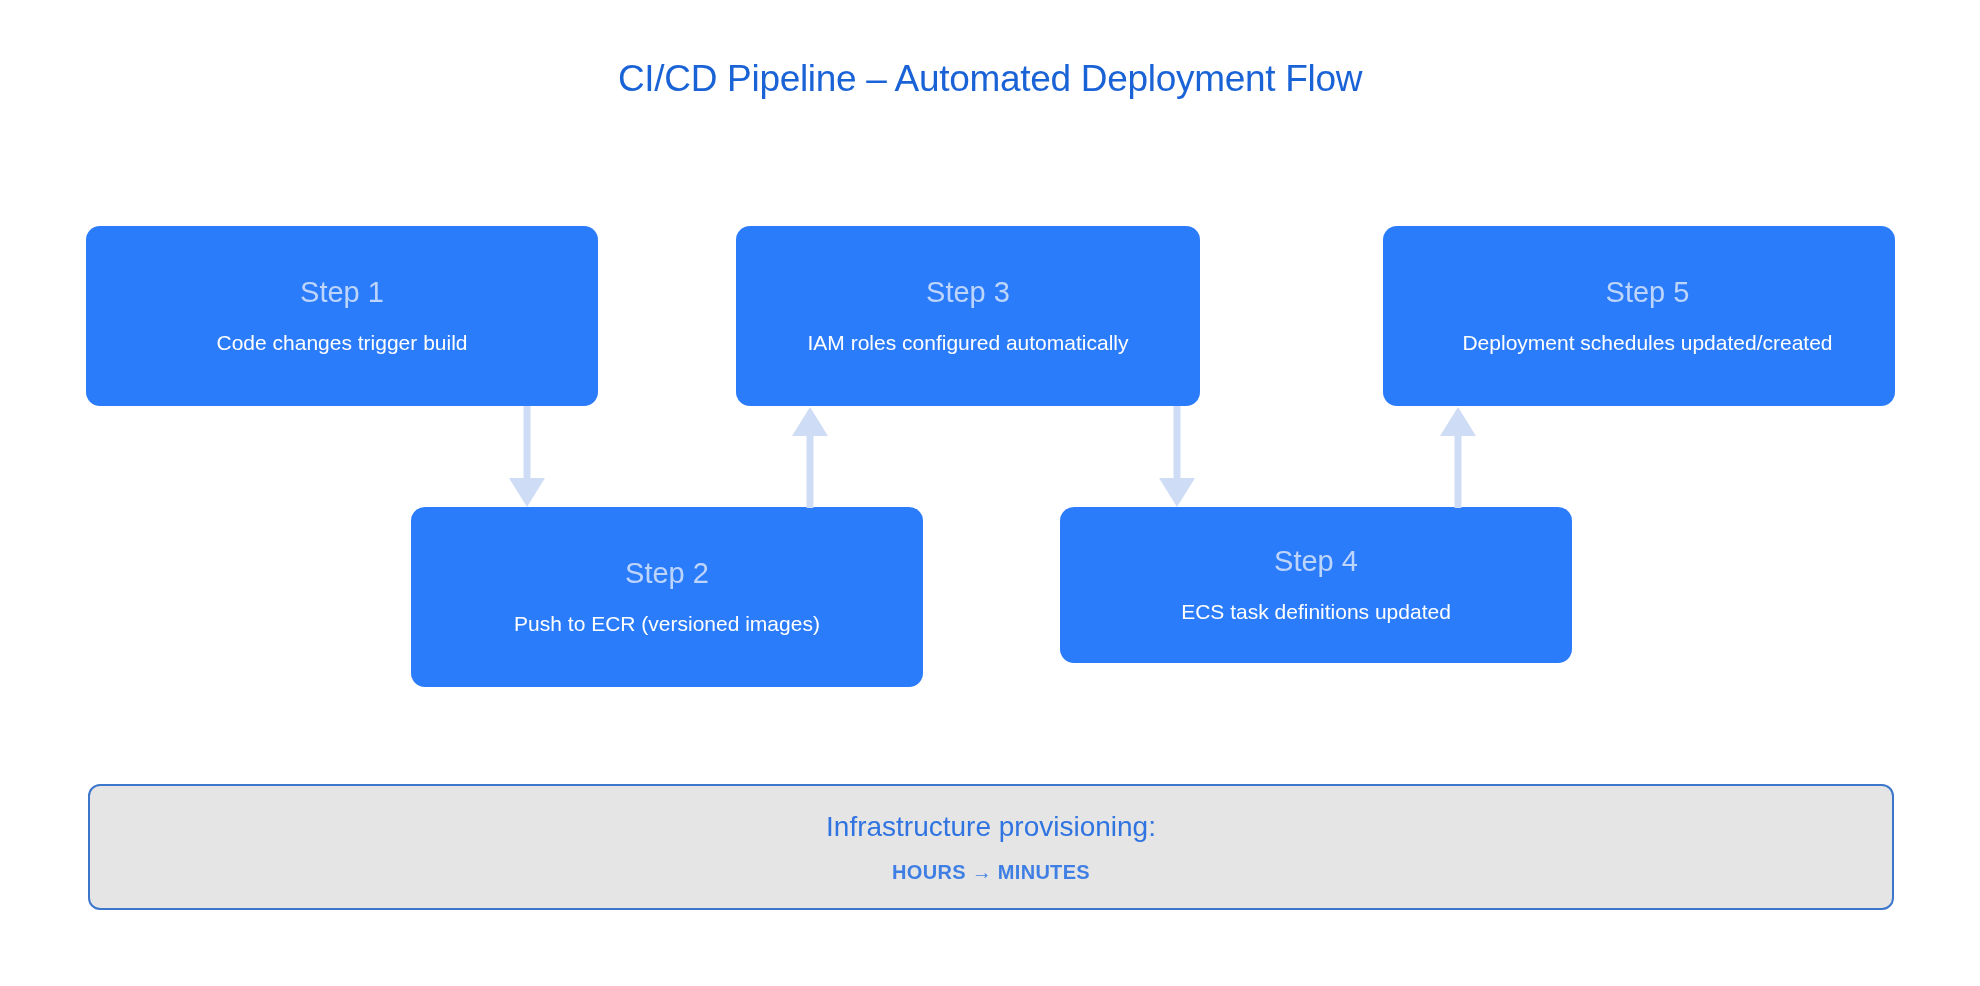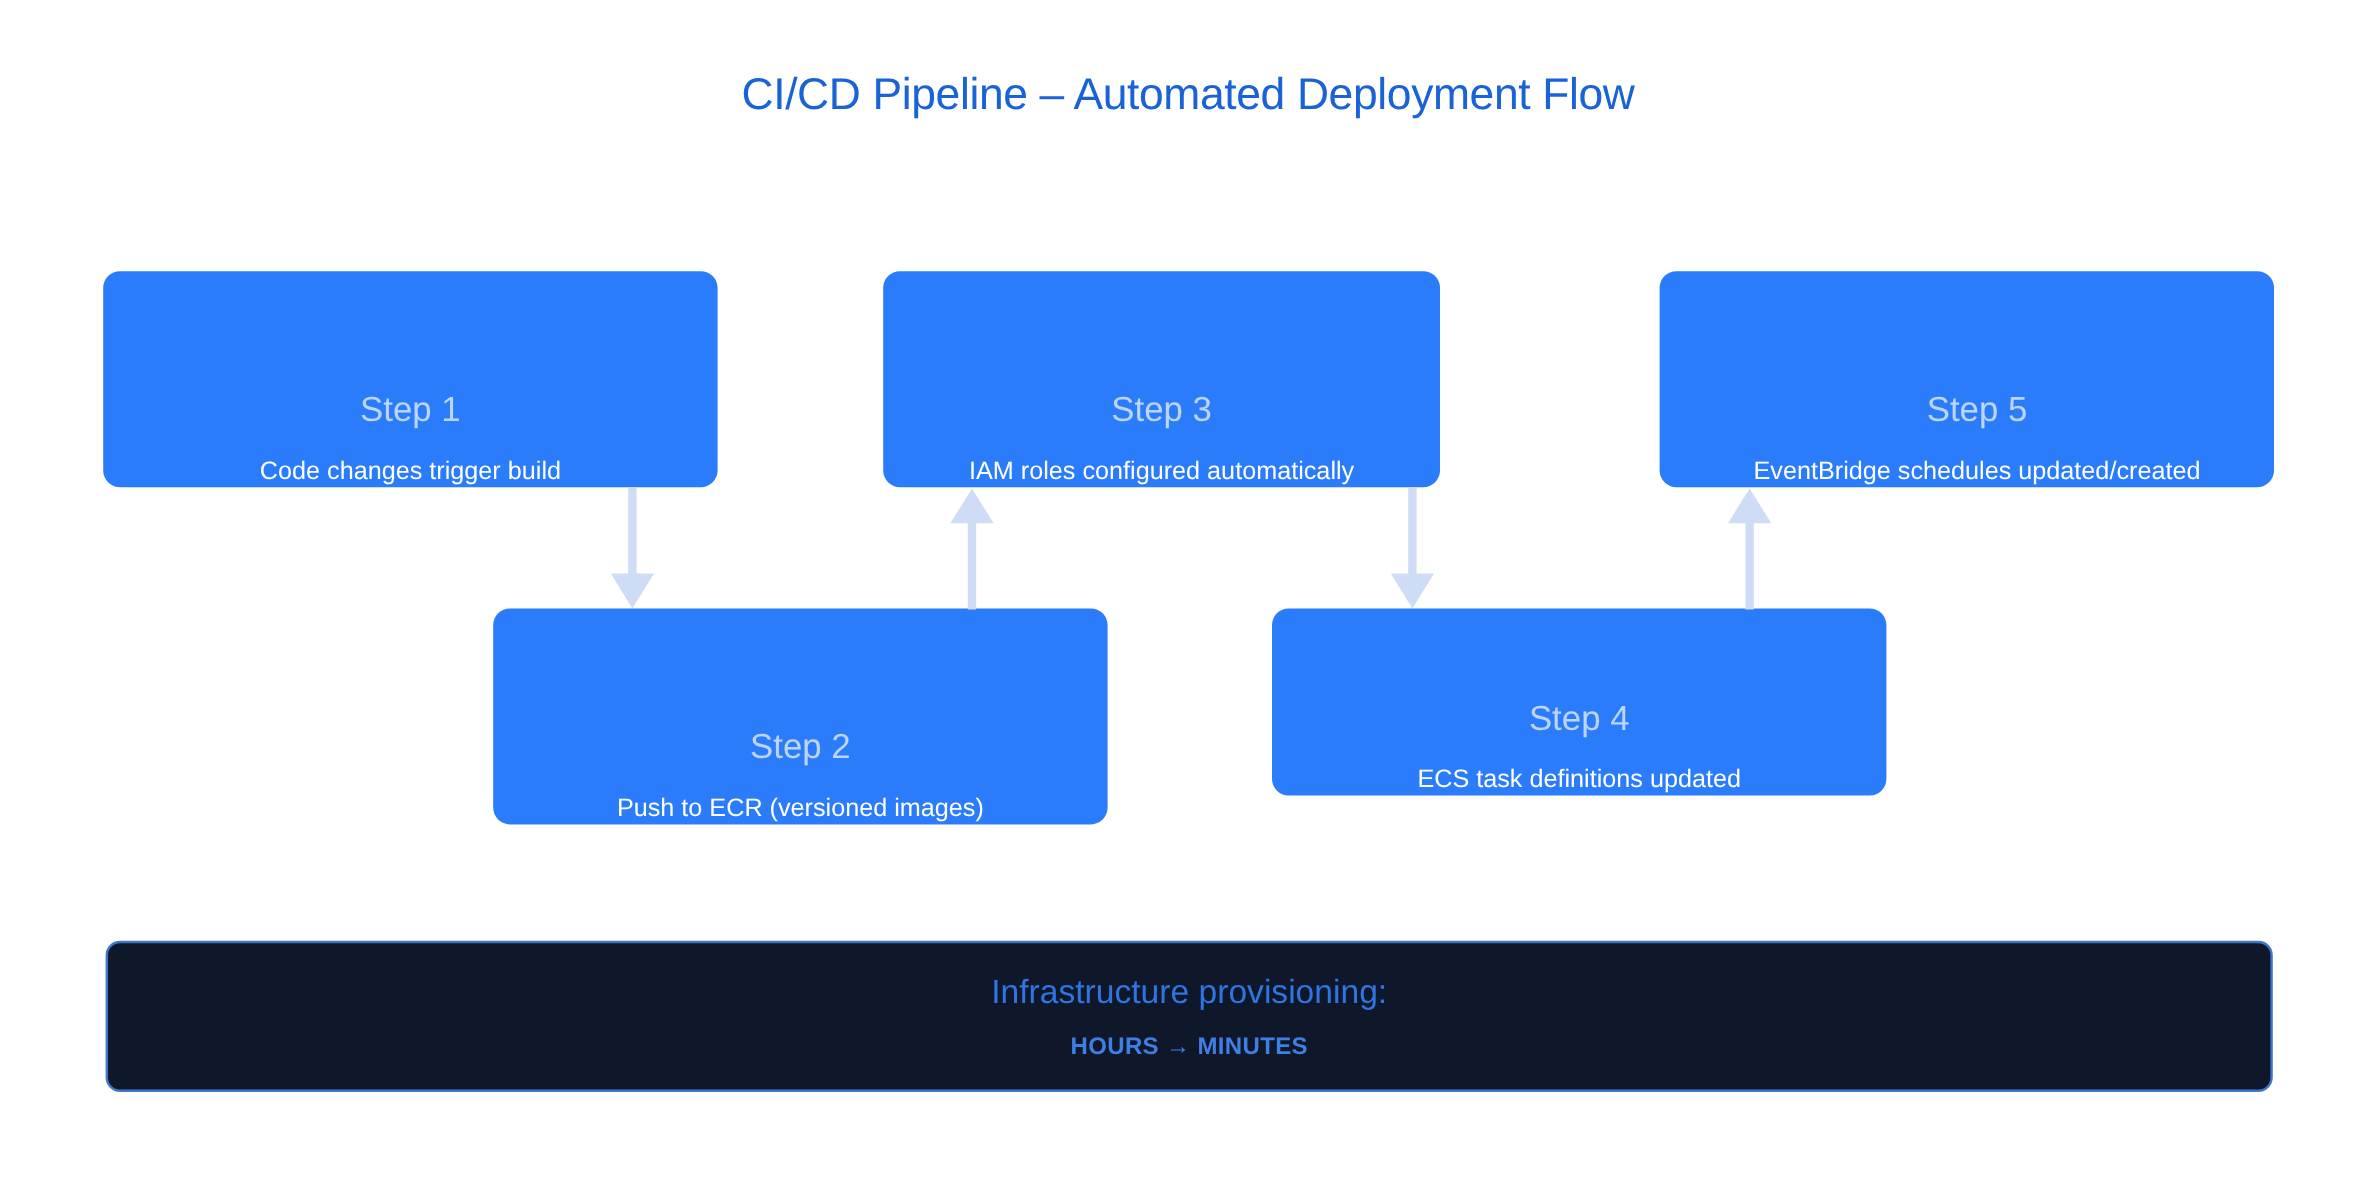--- a/index.html
+++ b/index.html
@@ -35,21 +35,21 @@
   }
 
   
   .step-box {
     position: absolute;
     background: #2b7cfb;
     border-radius: 14px;
     display: flex;
     flex-direction: column;
     align-items: center;
-    justify-content: flex-end;
+    justify-content: center;
     box-sizing: border-box;
   }
   .step-label {
     font-size: 29px;
     font-weight: 400;
     color: #bdd4fb;
     line-height: 1.2;
     margin-bottom: 20px;
     white-space: nowrap;
   }
@@ -77,21 +77,21 @@
   }
 
   
   #summary-banner {
     position: absolute;
     left: 88px;
     top: 784px;
     width: 1806px;
     height: 126px;
     box-sizing: border-box;
-    background: #0f172a;
+    background: #e5e5e5;
     border: 2px solid #3d77cc;
     border-radius: 12px;
     display: flex;
     flex-direction: column;
     align-items: center;
     justify-content: center;
   }
   #summary-title {
     font-size: 28px;
     font-weight: 400;
@@ -121,21 +121,21 @@
     <div class="step-desc">Code changes trigger build</div>
   </div>
 
   <div class="step-box" id="box-step-3">
     <div class="step-label">Step 3</div>
     <div class="step-desc">IAM roles configured automatically</div>
   </div>
 
   <div class="step-box" id="box-step-5">
     <div class="step-label">Step 5</div>
-    <div class="step-desc">EventBridge schedules updated/created</div>
+    <div class="step-desc">Deployment schedules updated/created</div>
   </div>
 
   <div class="step-box" id="box-step-2">
     <div class="step-label">Step 2</div>
     <div class="step-desc">Push to ECR (versioned images)</div>
   </div>
 
   <div class="step-box" id="box-step-4">
     <div class="step-label">Step 4</div>
     <div class="step-desc">ECS task definitions updated</div>

